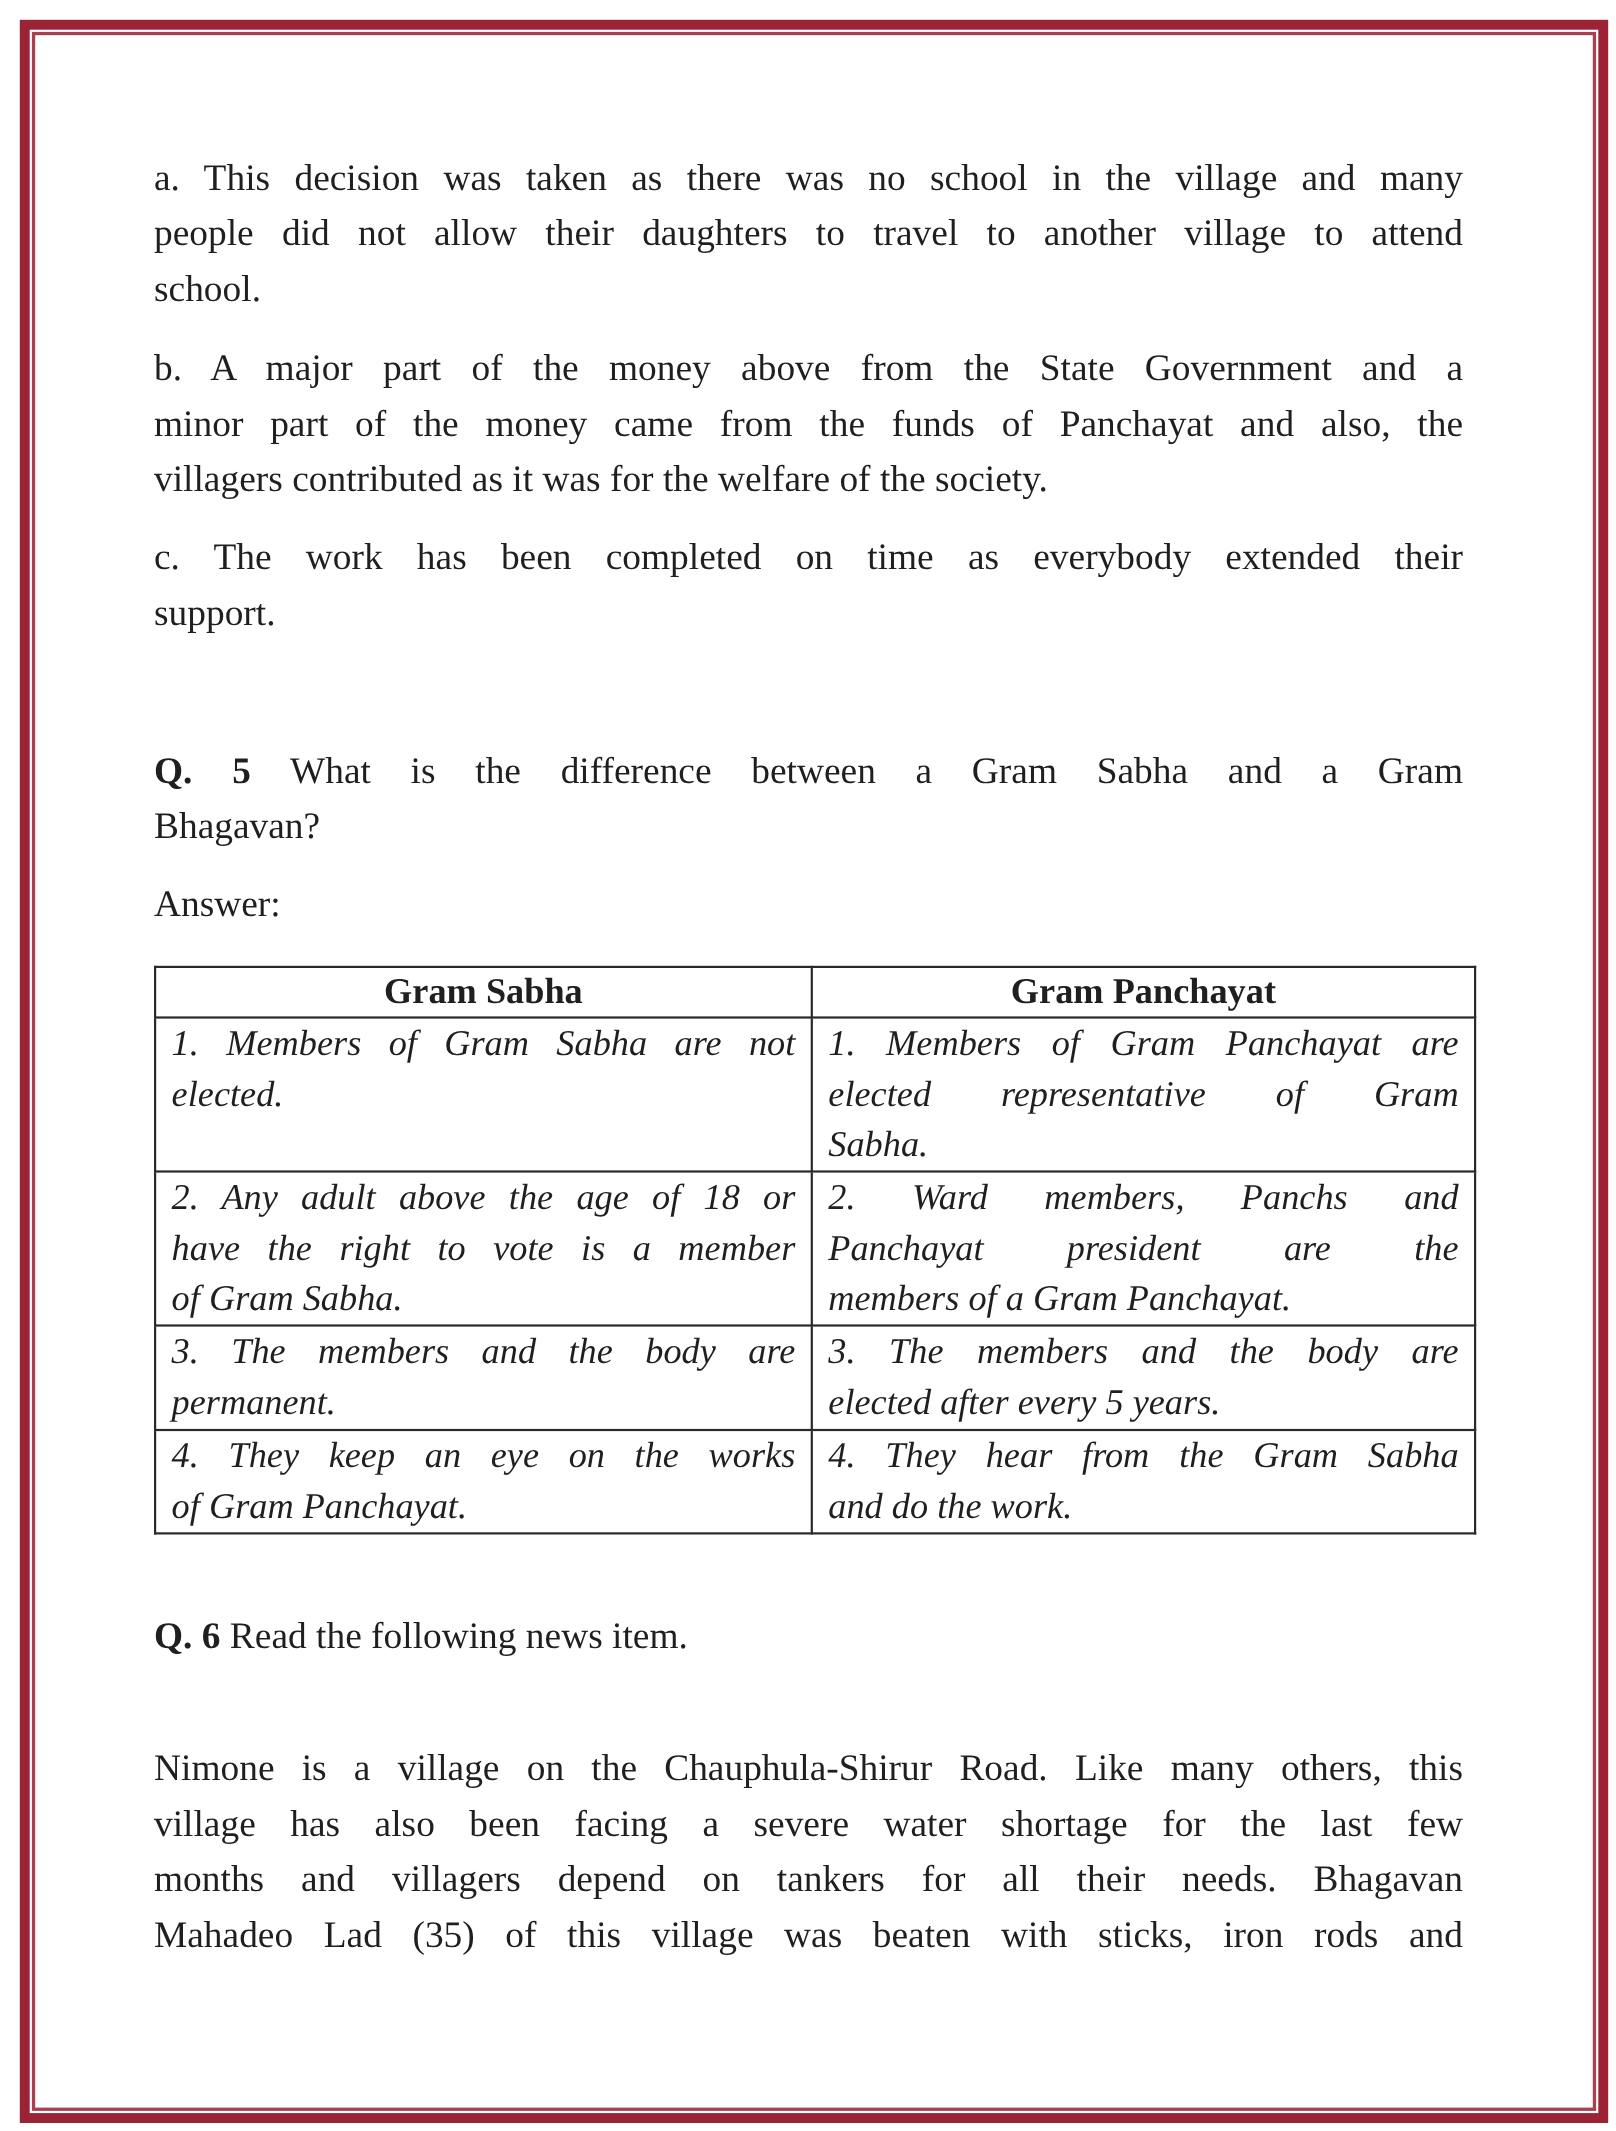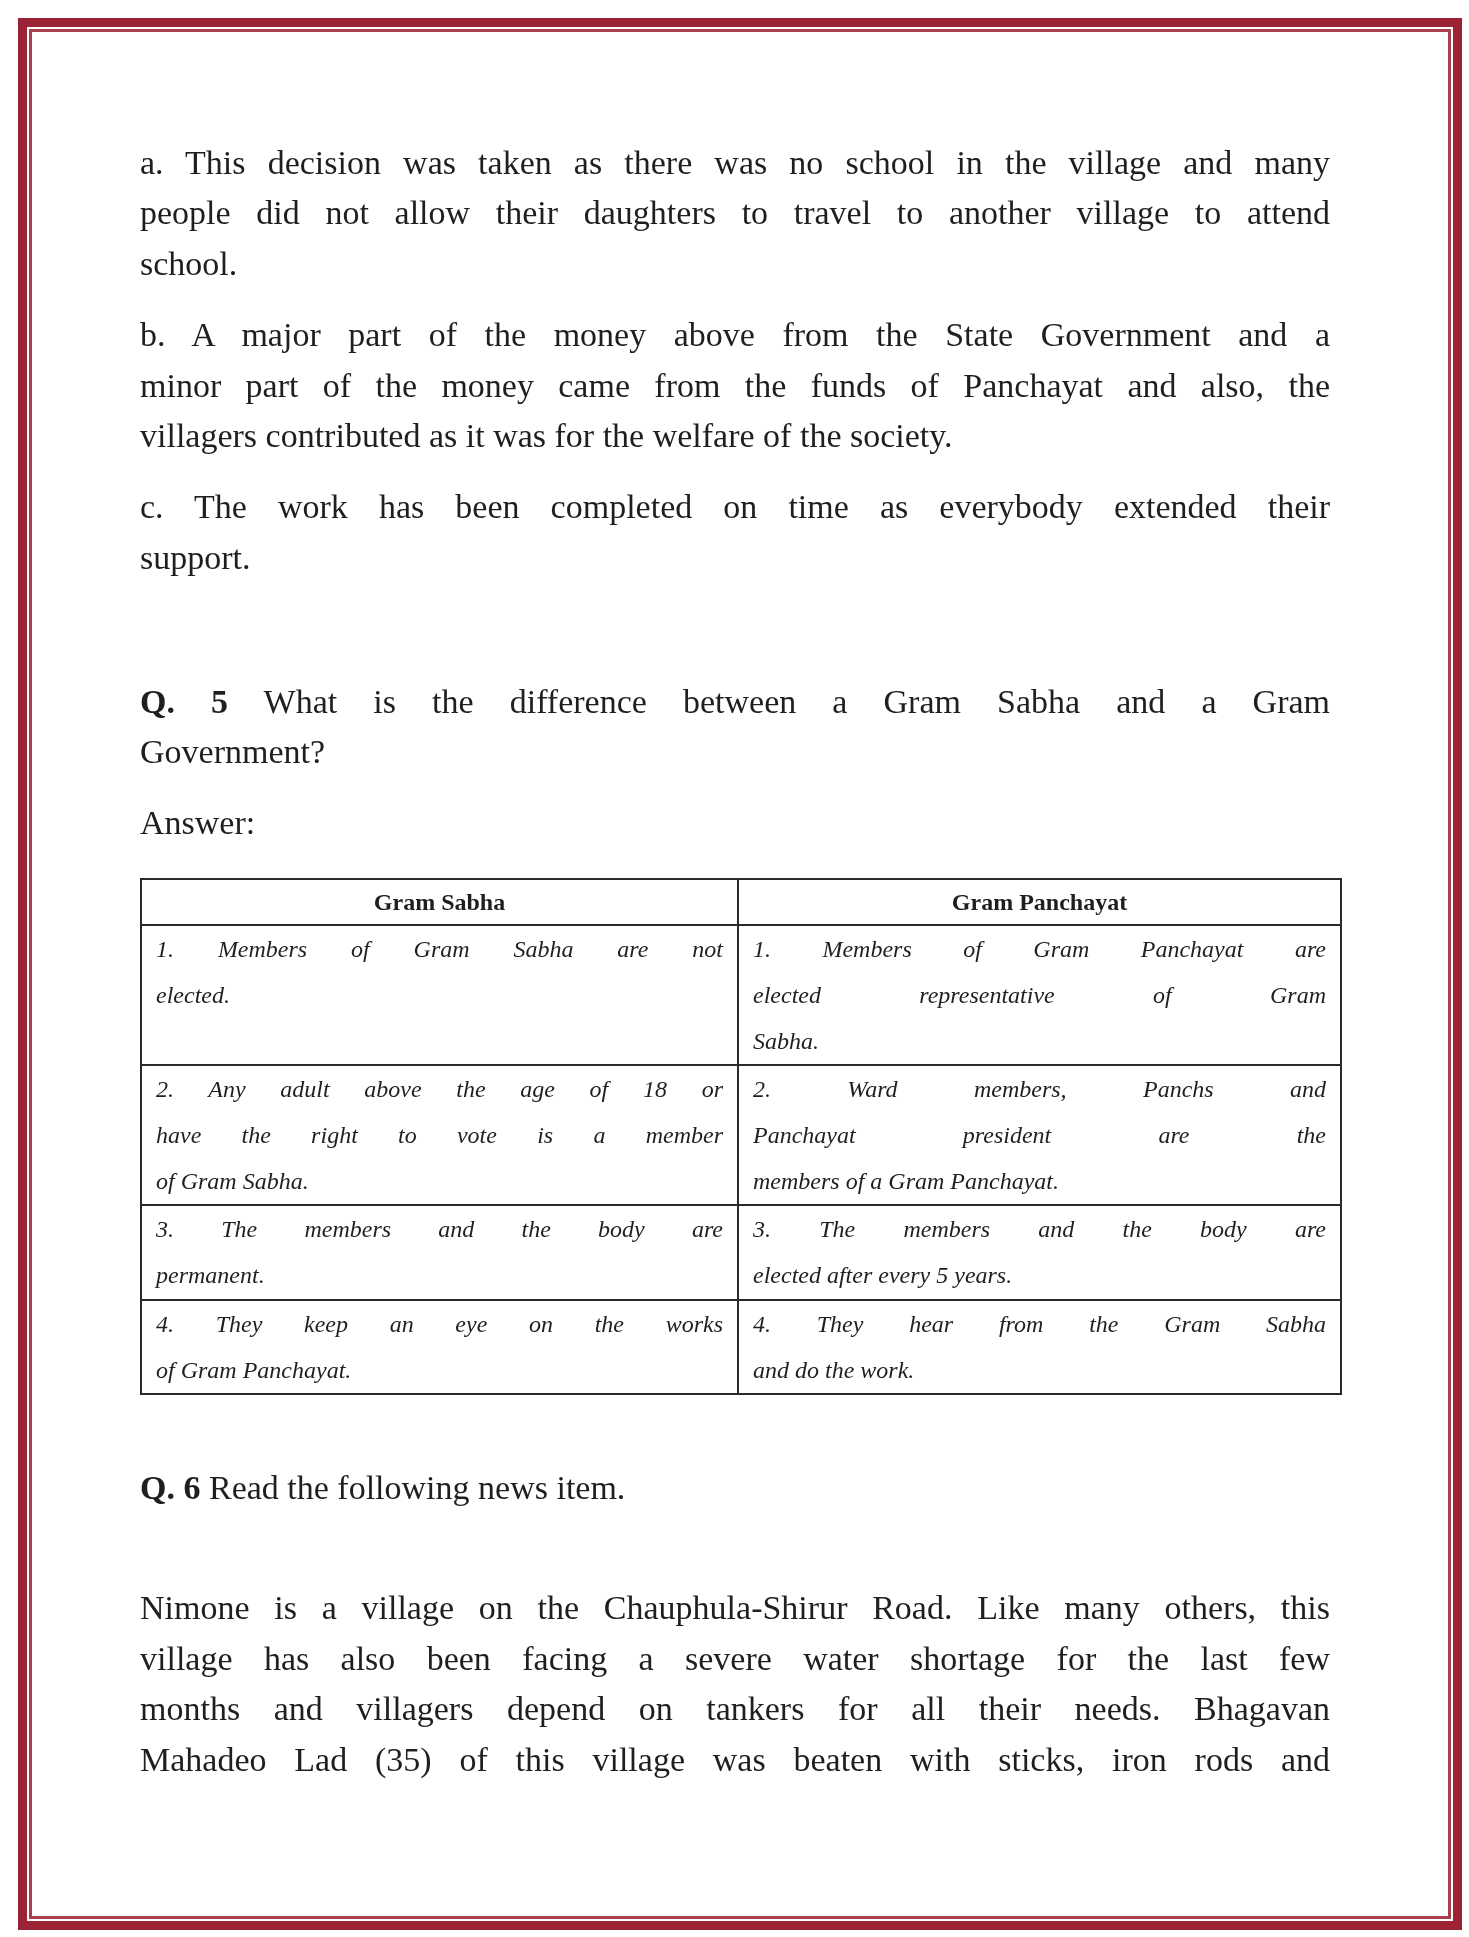--- a/index.html
+++ b/index.html
@@ -7,21 +7,21 @@
          font-family:"Liberation Serif","DejaVu Serif",serif; color:#1f1f1f; }
   .frame-outer { position:absolute; left:18px; top:18px; width:1444px; height:1912px;
                  box-sizing:border-box; border:9px solid #9b2335; }
   .frame-inner { position:absolute; left:29px; top:29px; width:1422px; height:1890px;
                  box-sizing:border-box; border:3px solid #a8404f; }
   .line { position:absolute; left:140px; width:1190px; font-size:34px; line-height:40px;
           white-space:nowrap; }
   .just { text-align:justify; text-align-last:justify; }
   .bold { font-weight:bold; }
   table.cmp { position:absolute; left:140px; top:878px; width:1202px; border-collapse:collapse;
-              font-size:24px; line-height:46px; }
+              font-size:33px; line-height:46px; }
   table.cmp th, table.cmp td { border:2px solid #2a2a2a; vertical-align:top; padding:0 14px; }
   table.cmp th { text-align:center; font-weight:bold; height:44px; line-height:44px; }
   table.cmp td { text-align:justify;font-style:italic; }
   table.cmp col.c1 { width:598px; }
   table.cmp col.c2 { width:604px; }
   .cell-line { display:block; text-align:justify; text-align-last:justify; white-space:nowrap; }
   .cell-line.last { text-align-last:left; }
 </style>
 </head>
 <body>
@@ -37,21 +37,21 @@
 <div class="line just" style="top:366px">minor part of the money came from the funds of Panchayat and also, the</div>
 <div class="line" style="top:416px">villagers contributed as it was for the welfare of the society.</div>
 
 <div class="line just" style="top:487px">c. The work has been completed on time as everybody extended their</div>
 <div class="line" style="top:538px">support.</div>
 
 <div class="line just" style="top:682px">
   <span class="bold">Q. 5</span>
   <span>What is the difference between a Gram Sabha and a Gram</span>
 </div>
-<div class="line" style="top:732px">Government?</div>
+<div class="line" style="top:732px">Bhagavan?</div>
 <div class="line" style="top:803px">Answer:</div>
 
 <table class="cmp">
   <colgroup>
       <col class="c1">
       <col class="c2">
     </colgroup>
   <thead>
     <tr>
       <th>Gram Sabha</th>

